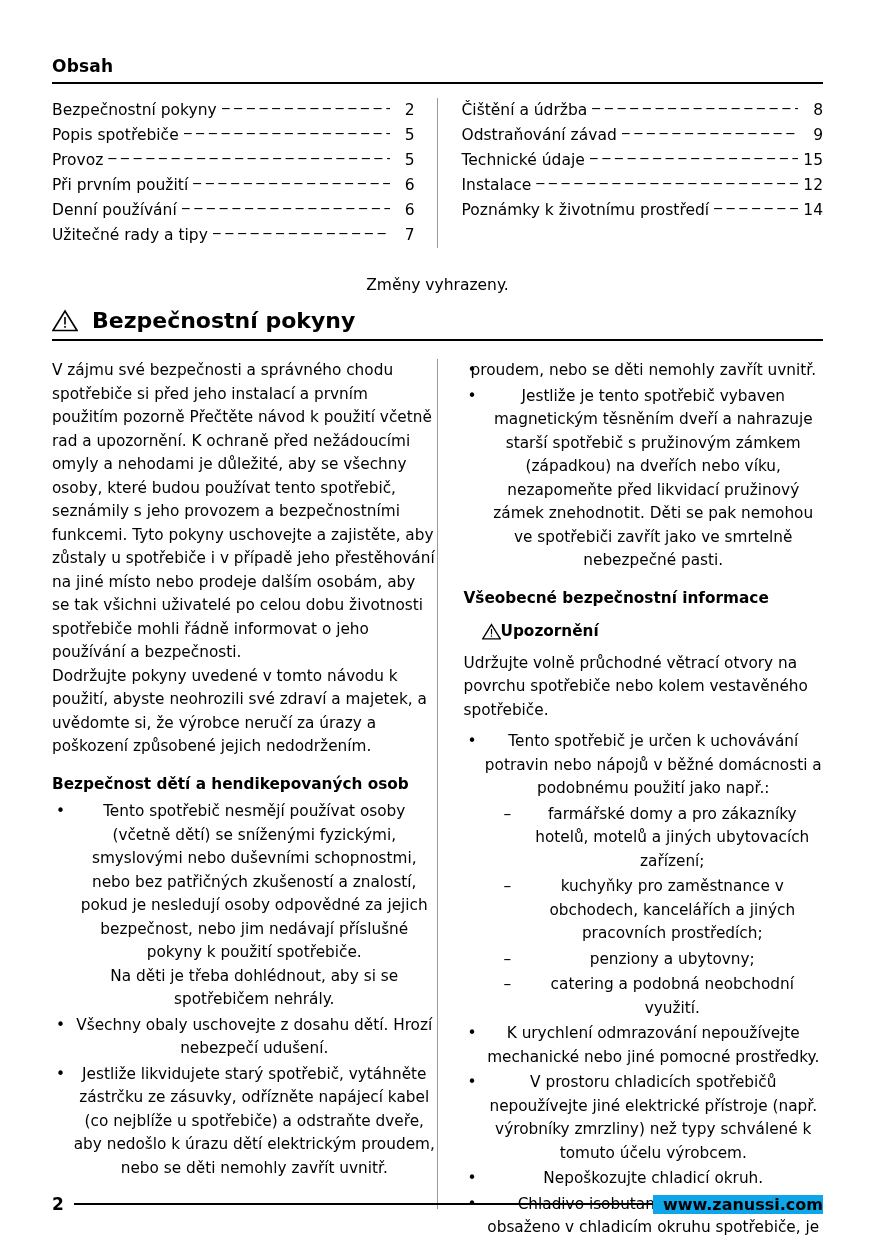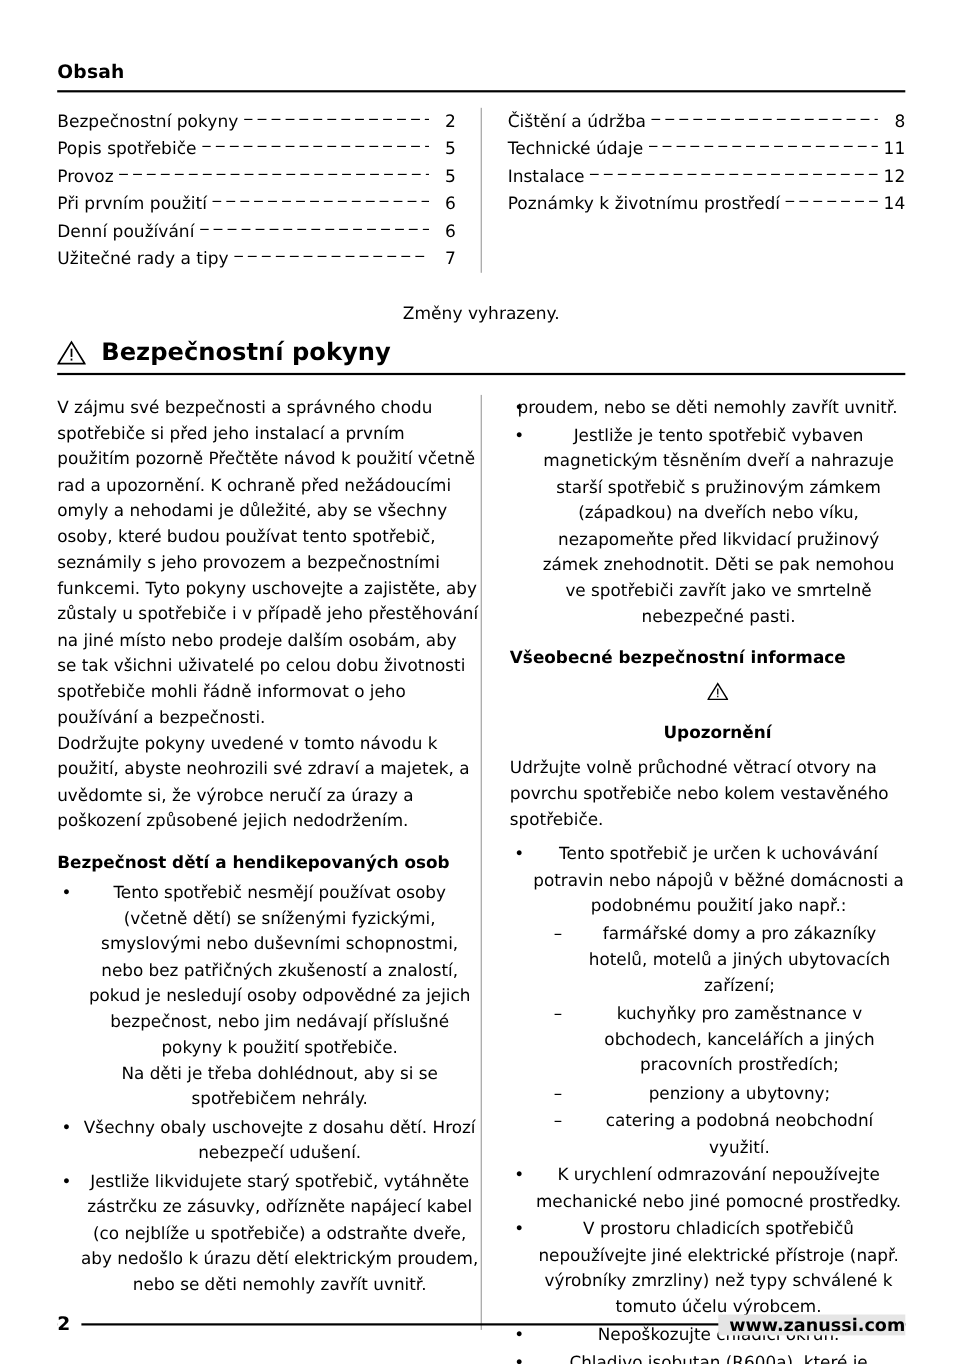--- a/index.html
+++ b/index.html
@@ -167,23 +167,22 @@
   }
   ul.dashes > li::before {
     content: "\2013";
     position: absolute;
     left: 0;
     top: 0;
   }
   .caution-row {
     display: flex;
     align-items: center;
-    gap: 18px;
+    gap: 0;
     margin: 10px 0 8px 18px;
-    flex-direction: column;
   }
   .caution-row .warn-tri-sm {
     width: 19px;
     height: 17px;
     flex: 0 0 auto;
   }
   .caution-label {
     font-weight: bold;
     font-size: 15.3px;
   }
@@ -212,21 +211,21 @@
     font-size: 17px;
     font-weight: bold;
     background: #fff;
     padding-right: 10px;
     position: relative;
     z-index: 2;
   }
   .site {
     font-size: 16px;
     font-weight: bold;
-    background: #e5e5e5;
+    background: #0ea5e9;
     padding-left: 10px;
     position: relative;
     z-index: 2;
   }
 </style>
 </head>
 <body>
 
 <div class="page">
 
@@ -269,23 +268,28 @@
 
     </div>
     <div class="toc-col right">
 
       <div class="toc-row">
         <span class="toc-label">Čištění a údržba</span>
         <span class="toc-dots"></span>
         <span class="toc-page">8</span>
       </div>
       <div class="toc-row">
+        <span class="toc-label">Odstraňování závad</span>
+        <span class="toc-dots"></span>
+        <span class="toc-page">9</span>
+      </div>
+      <div class="toc-row">
         <span class="toc-label">Technické údaje</span>
         <span class="toc-dots"></span>
-        <span class="toc-page">11</span>
+        <span class="toc-page">15</span>
       </div>
       <div class="toc-row">
         <span class="toc-label">Instalace</span>
         <span class="toc-dots"></span>
         <span class="toc-page">12</span>
       </div>
       <div class="toc-row">
         <span class="toc-label">Poznámky k životnímu prostředí</span>
         <span class="toc-dots"></span>
         <span class="toc-page">14</span>

